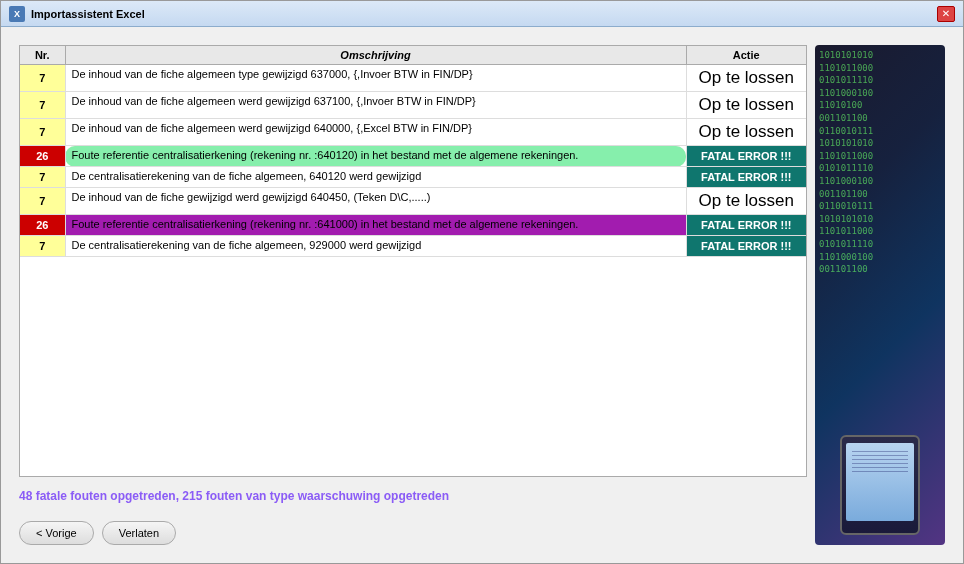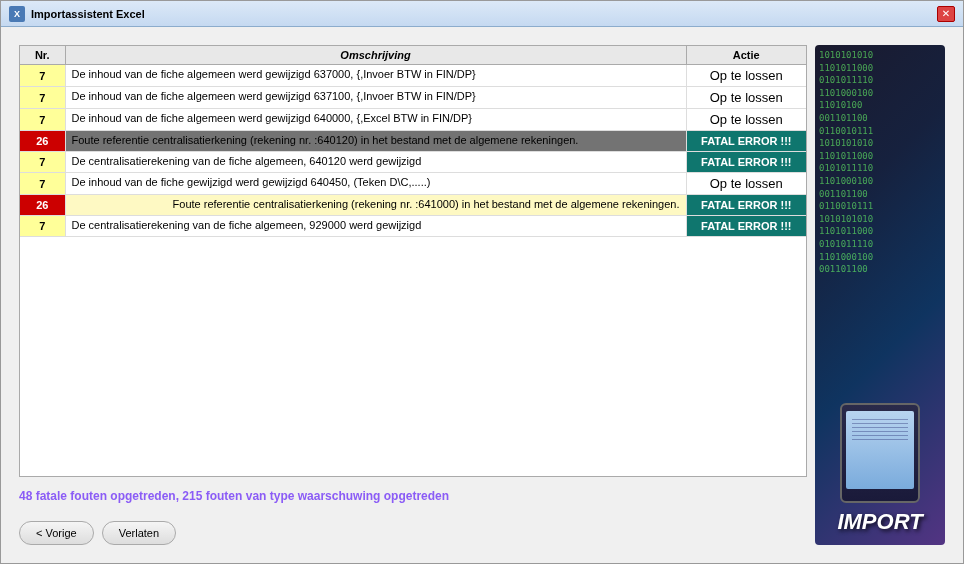--- a/index.html
+++ b/index.html
@@ -135,21 +135,21 @@
     }
     .nr-cell-red {
       background: #cc0000;
       text-align: center;
       font-weight: bold;
       color: white;
       vertical-align: middle !important;
     }
     .actie-normal {
       color: #000;
-      font-size: 13px;
+      font-size: 17px;
     }
     .actie-fatal {
       background: #0f766e;
       color: white;
       font-weight: bold;
       font-size: 11px;
       padding: 4px 6px;
       display: inline-block;
       width: 100%;
       text-align: center;
@@ -281,51 +281,51 @@
             <thead>
               <tr>
                 <th class="col-nr">Nr.</th>
                 <th class="col-omschrijving">Omschrijving</th>
                 <th class="col-actie">Actie</th>
               </tr>
             </thead>
             <tbody id="table-body">
             <tr style="background: white;">
                   <td class="nr-cell">7</td>
-                  <td>De inhoud van de fiche algemeen werd gewijzigd 637000,  {,Invoer BTW in FIN/DP}</td>
+                  <td>De inhoud van de fiche algemeen type gewijzigd 637000,  {,Invoer BTW in FIN/DP}</td>
                   <td class="actie-normal" style="padding: 3px 6px; text-align: center; vertical-align: middle;">Op te lossen</td>
                 </tr>
                 <tr style="background: white;">
                   <td class="nr-cell">7</td>
                   <td>De inhoud van de fiche algemeen werd gewijzigd 637100,  {,Invoer BTW in FIN/DP}</td>
                   <td class="actie-normal" style="padding: 3px 6px; text-align: center; vertical-align: middle;">Op te lossen</td>
                 </tr>
                 <tr style="background: white;">
                   <td class="nr-cell">7</td>
                   <td>De inhoud van de fiche algemeen werd gewijzigd 640000,  {,Excel BTW in FIN/DP}</td>
                   <td class="actie-normal" style="padding: 3px 6px; text-align: center; vertical-align: middle;">Op te lossen</td>
                 </tr>
                 <tr style="background: rgb(255, 232, 232);">
                   <td class="nr-cell-red">26</td>
-                  <td style="background: #737373;">Foute referentie centralisatierkening (rekening nr. :640120) in het bestand met de algemene rekeningen.</td>
+                  <td style="background: #86efac; border-radius: 10px;">Foute referentie centralisatierkening (rekening nr. :640120) in het bestand met de algemene rekeningen.</td>
                   <td style="padding: 0px; text-align: center; vertical-align: middle;"><span class="actie-fatal">FATAL ERROR !!!</span></td>
                 </tr>
                 <tr style="background: white;">
                   <td class="nr-cell">7</td>
                   <td>De centralisatierekening van de fiche algemeen, 640120 werd gewijzigd</td>
                   <td style="padding: 0px; text-align: center; vertical-align: middle;"><span class="actie-fatal">FATAL ERROR !!!</span></td>
                 </tr>
                 <tr style="background: white;">
                   <td class="nr-cell">7</td>
                   <td>De inhoud van de fiche gewijzigd werd gewijzigd 640450,  (Teken D\C,.....)</td>
                   <td class="actie-normal" style="padding: 3px 6px; text-align: center; vertical-align: middle;">Op te lossen</td>
                 </tr>
                 <tr style="background: rgb(255, 232, 232);">
                   <td class="nr-cell-red">26</td>
-                  <td style="background: #fef9c3; text-align: right;">Foute referentie centralisatierkening (rekening nr. :641000) in het bestand met de algemene rekeningen.</td>
+                  <td style="background: #a21caf;">Foute referentie centralisatierkening (rekening nr. :641000) in het bestand met de algemene rekeningen.</td>
                   <td style="padding: 0px; text-align: center; vertical-align: middle;"><span class="actie-fatal">FATAL ERROR !!!</span></td>
                 </tr>
                 <tr style="background: white;">
                   <td class="nr-cell">7</td>
                   <td>De centralisatierekening van de fiche algemeen, 929000 werd gewijzigd</td>
                   <td style="padding: 0px; text-align: center; vertical-align: middle;"><span class="actie-fatal">FATAL ERROR !!!</span></td>
                 </tr>
               </tbody>
           </table>
         </div>
@@ -365,16 +365,15 @@
           <div class="side-image-tablet-lines">
             <div class="tablet-line"></div>
             <div class="tablet-line"></div>
             <div class="tablet-line"></div>
             <div class="tablet-line"></div>
             <div class="tablet-line"></div>
             <div class="tablet-line"></div>
           </div>
         </div>
       </div>
-      <div class="import-text">IMPORT</div>
     </div>
   </div>
 </div>
 
 </body></html>

